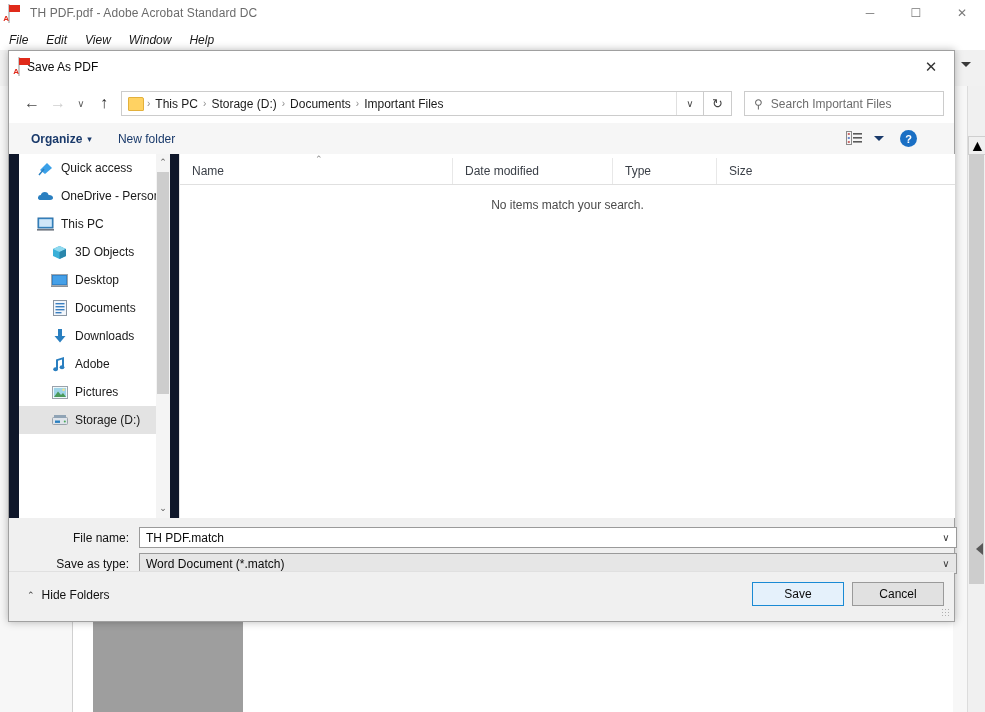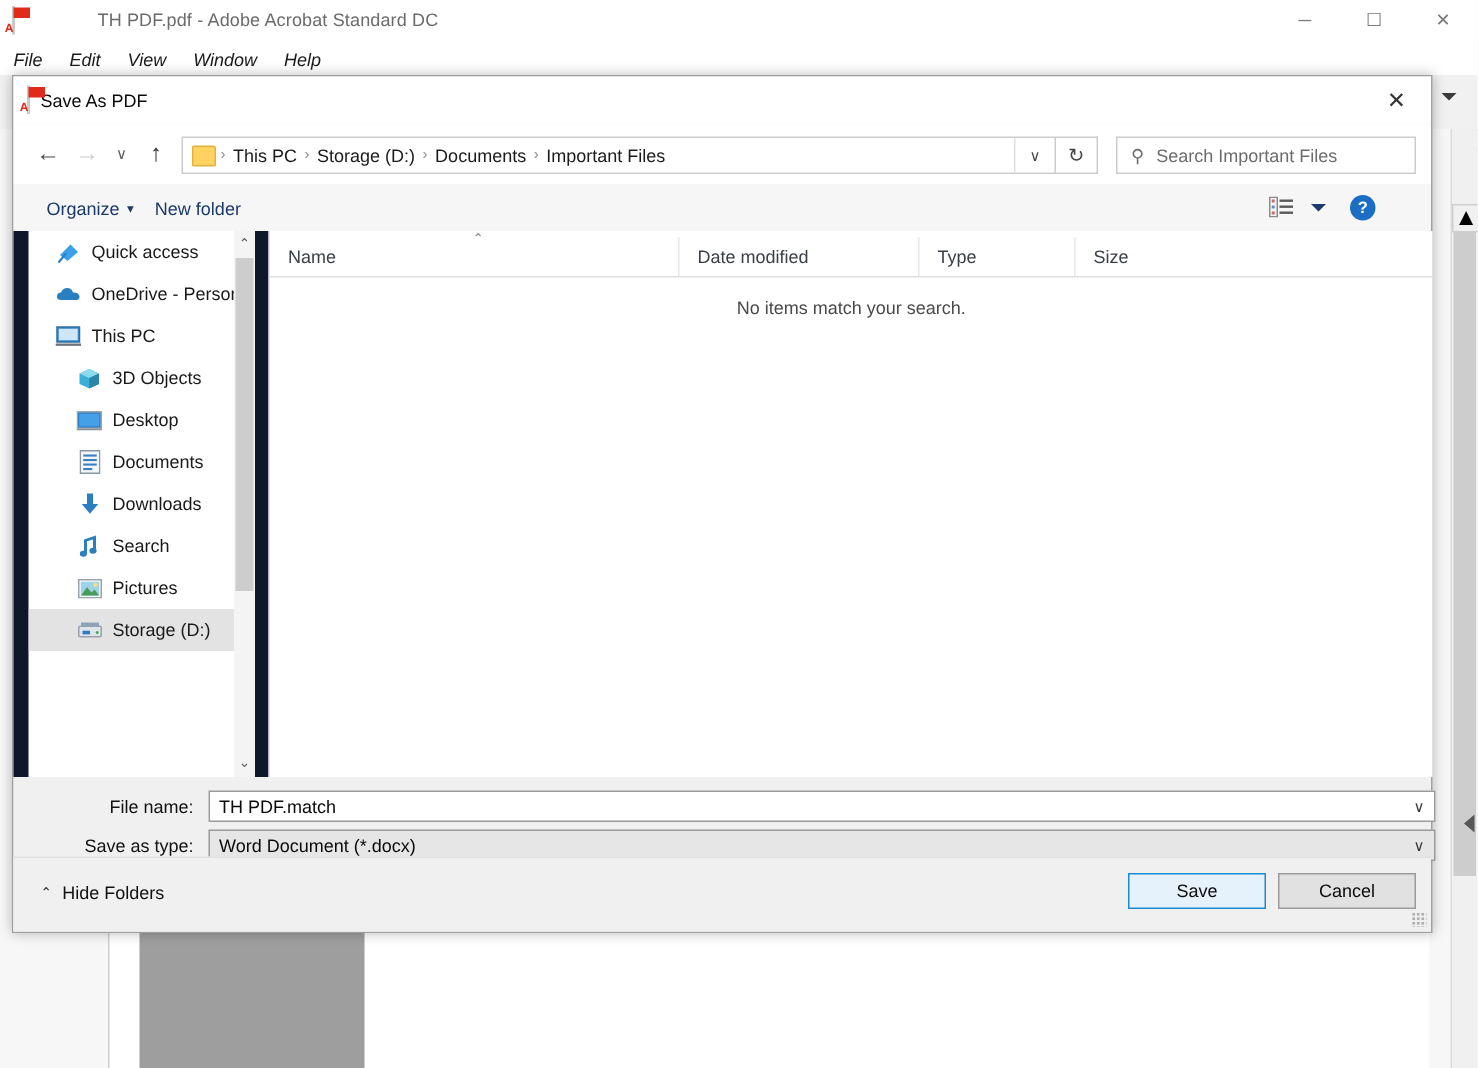--- a/index.html
+++ b/index.html
@@ -11,21 +11,21 @@
   body { background: #ffffff; position: relative; }
 
   
   #app-window {
     position: absolute; left:0; top:0; width:985px; height:712px;
     background:#ffffff;
   }
   #app-titlebar {
     position:absolute; left:0; top:0; width:985px; height:26px;
     background:#ffffff;
-    display:flex; align-items:center;gap:35px;
+    display:flex; align-items:center;
   }
   #app-icon {
     width:16px; height:16px; margin-left:8px; margin-right:6px;
     position:relative; flex:none;
   }
   .pdf-glyph {
     width:13px; height:15px; background:#ffffff;
     border:1px solid #c9c9c9; position:relative;
   }
   .pdf-glyph::before{
@@ -162,23 +162,23 @@
   }
   #search-icon { margin-left:9px; margin-right:8px; color:#6d6d6d; font-size:12px; }
   #search-ph { font-size:12px; color:#6d6d6d; }
 
   
   #dlg-cmdbar {
     position:absolute; left:0; top:72px; width:945px; height:31px;
     background:#f6f6f6; border-bottom:1px solid #e3e3e3;
     display:flex; align-items:center;
   }
-  #organize-btn { font-size:12px; color:#1a3a6b; margin-left:22px; }
+  #organize-btn { font-size:12px; color:#1a3a6b; margin-left:22px;font-weight:bold; }
   #organize-caret { font-size:9px; color:#1a3a6b; margin-left:5px; }
-  #newfolder-btn { font-size:12px; color:#1a3a6b; margin-left:14px; }
+  #newfolder-btn { font-size:12px; color:#1a3a6b; margin-left:26px; }
   #viewmode-icon {
     position:absolute; right:92px; top:8px; width:16px;height:14px;
   }
   #viewmode-caret {
     position:absolute; right:70px; top:13px; width:0;height:0;
     border-left:5px solid transparent;border-right:5px solid transparent;
     border-top:5px solid #1a3a6b;
   }
   #help-btn {
     position:absolute; right:37px; top:7px; width:17px;height:17px;
@@ -499,21 +499,21 @@
           <span>Downloads</span>
         </div>
         <div class="tree-item lvl1">
           <span class="ti-icon">
             <svg width="13" height="16" viewBox="0 0 13 16">
               <path d="M11 1 L11 11 L9 11 L9 3.6 L5 4.8 L5 13 L3 13 L3 3.6 Z" fill="#2a7fc0"></path>
               <ellipse cx="2.6" cy="13.2" rx="2.4" ry="2" fill="#2a7fc0"></ellipse>
               <ellipse cx="9" cy="11.2" rx="2.4" ry="2" fill="#2a7fc0"></ellipse>
             </svg>
           </span>
-          <span>Search</span>
+          <span>Adobe</span>
         </div>
         <div class="tree-item lvl1">
           <span class="ti-icon">
             <svg width="16" height="13" viewBox="0 0 16 13">
               <rect x="0.5" y="0.5" width="15" height="12" fill="#ffffff" stroke="#9aa2ab"></rect>
               <rect x="1.8" y="1.8" width="12.4" height="9.4" fill="#9fd4e8"></rect>
               <path d="M2 11 L6 5.5 L9 9 L11 7 L14 11 Z" fill="#4a9a5a"></path>
               <circle cx="11.6" cy="3.8" r="1.3" fill="#f5e28a"></circle>
             </svg>
           </span>
@@ -560,21 +560,21 @@
 
   <div id="dlg-form">
     <span class="form-label" id="lbl-filename">File name:</span>
     <div id="filename-field">
       <span id="filename-value">TH PDF.match</span>
       <span id="filename-caret">∨</span>
     </div>
 
     <span class="form-label" id="lbl-savetype">Save as type:</span>
     <div id="savetype-field">
-      <span id="savetype-value">Word Document (*.docx)</span>
+      <span id="savetype-value">Word Document (*.match)</span>
       <span id="savetype-caret">∨</span>
     </div>
 
     <div id="settings-btn">Settings...</div>
 
     <div id="viewresult-wrap">
       <span id="viewresult-box"></span>
       <span id="viewresult-label">View Result</span>
     </div>
   </div>

